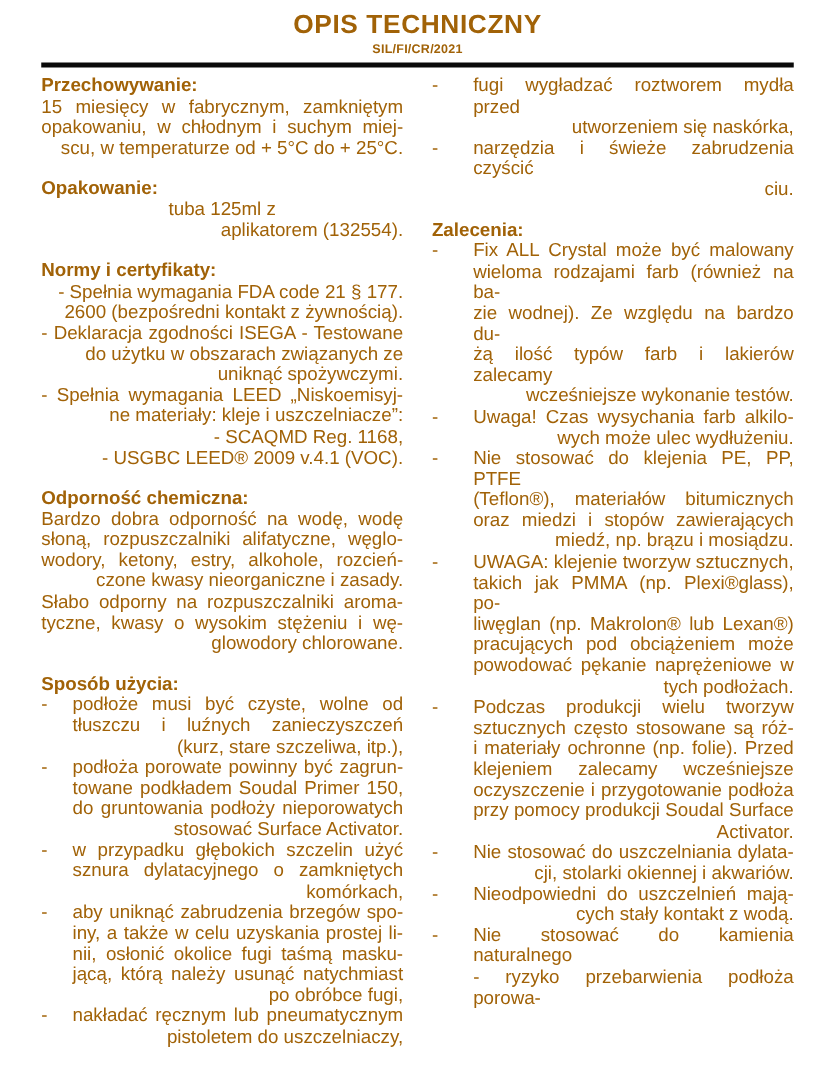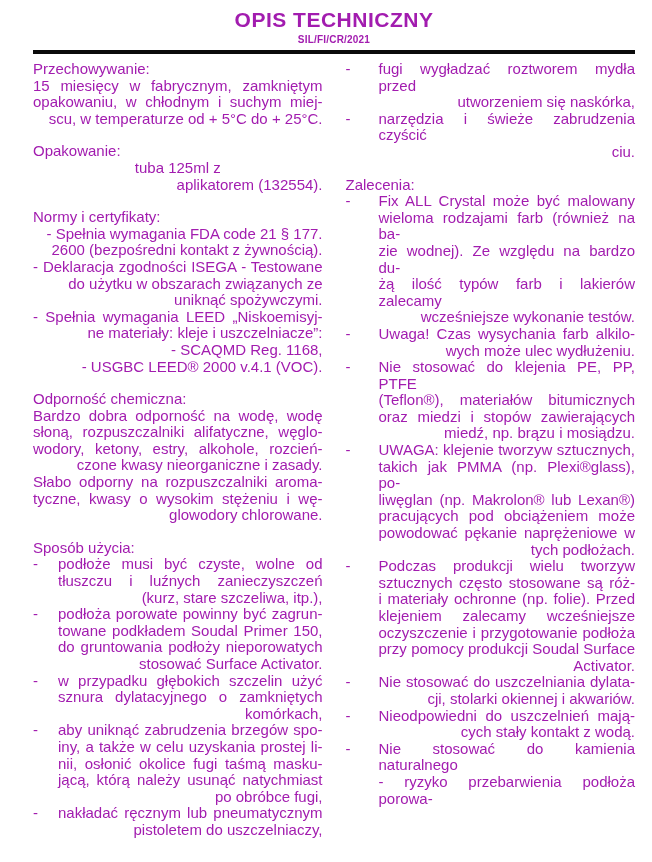--- a/index.html
+++ b/index.html
@@ -3,21 +3,21 @@
 <meta charset="utf-8">
 <style>
   html, body { margin: 0; padding: 0; background: #ffffff; }
   .page {
     position: relative;
     width: 652px;
     height: 862px;
     background: #ffffff;
     overflow: hidden;
     font-family: "Liberation Sans", sans-serif;
-    color: #a21caf;
+    color: #a16207;
   }
   .header { padding-top: 7px; margin-left: 33px; margin-right: 17px; text-align: center; }
   .doc-title {
     font-size: 21px;
     font-weight: bold;
     letter-spacing: 0.5px;
     line-height: 26px;
   }
   .doc-subtitle {
     font-size: 10px;
@@ -37,21 +37,21 @@
   }
   .col {
     flex: 1 1 0;
     min-width: 0;
     font-size: 15px;
     line-height: 16.6px;
     hyphens: none;
   }
   .section { margin-bottom: 16px; }
   .section:last-child { margin-bottom: 0; }
-  .sec-heading { font-weight: normal; }
+  .sec-heading { font-weight: bold; }
   .line { text-justify: inter-word; }
   .line.a-j { text-align: justify; text-align-last: justify; }
   .line.a-l { text-align: right; }
   .line.a-r { text-align: center; }
   .item { display: flex; align-items: flex-start; }
   .dash { flex: 0 0 25px; }
   .col-right .dash { flex-basis: 33px; }
   .itext { flex: 1 1 auto; min-width: 0; }
 </style>
 </head>
@@ -84,21 +84,21 @@
           <div class="sec-heading">Normy i certyfikaty:</div>
           <div class="para">
             <div class="line a-l">- Spełnia wymagania FDA code 21 § 177.</div>
             <div class="line a-l">2600 (bezpośredni kontakt z żywnością).</div>
             <div class="line a-j">- Deklaracja zgodności ISEGA - Testowane</div>
             <div class="line a-l">do użytku w obszarach związanych ze</div>
             <div class="line a-l">uniknąć spożywczymi.</div>
             <div class="line a-j">- Spełnia wymagania LEED „Niskoemisyj-</div>
             <div class="line a-l">ne materiały: kleje i uszczelniacze”:</div>
             <div class="line a-l">- SCAQMD Reg. 1168,</div>
-            <div class="line a-l">- USGBC LEED® 2000 v.4.1 (VOC).</div>
+            <div class="line a-l">- USGBC LEED® 2009 v.4.1 (VOC).</div>
           </div>
         </div>
         <div class="section">
           <div class="sec-heading">Odporność chemiczna:</div>
           <div class="para">
             <div class="line a-j">Bardzo dobra odporność na wodę, wodę</div>
             <div class="line a-j">słoną, rozpuszczalniki alifatyczne, węglo-</div>
             <div class="line a-j">wodory, ketony, estry, alkohole, rozcień-</div>
             <div class="line a-l">czone kwasy nieorganiczne i zasady.</div>
             <div class="line a-j">Słabo odporny na rozpuszczalniki aroma-</div>

